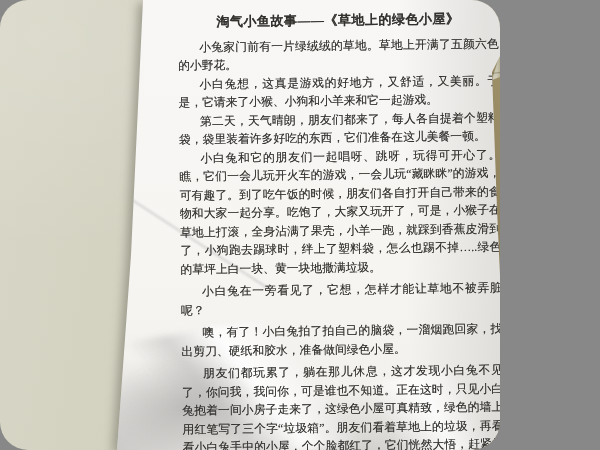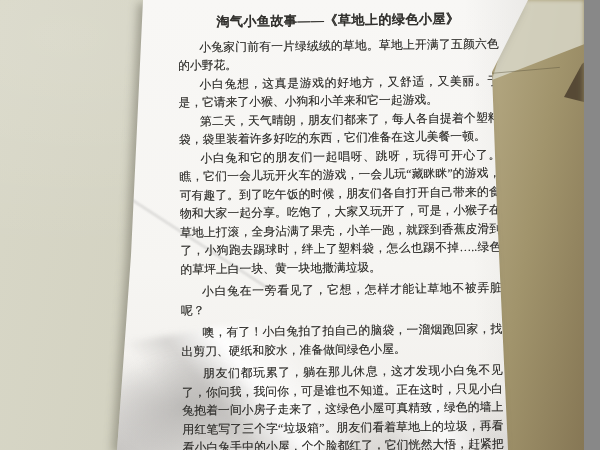--- a/index.html
+++ b/index.html
@@ -1,18 +1,19 @@
 <!DOCTYPE html>
 <html style="--paper: #f8f7f5; --ink: #32312e; --desk_light: #d8d7c7; --desk_mid: #b9ad88; --desk_dark: #867755; --wedge: #4a3e2d;"><head>
 <meta charset="utf-8">
 <style>
   html,body{margin:0;padding:0;background:#888;}
   .photo{
-    position:relative;width:584px;height:450px;overflow:hidden;
+    position:relative;width:500px;height:450px;overflow:hidden;
     font-family:"Liberation Serif","DejaVu Serif",serif;
+    border-radius:28px;
   }
   
   .desk{
     position:absolute;inset:0;
     background:
       radial-gradient(120% 80% at 10% 8%, rgba(255,255,255,0.12), transparent 60%),
       linear-gradient(100deg,
         var(--desk_light,#d8d7c7) 0%,
         #d2d1c0 40%,
         #cdcab5 56%,

